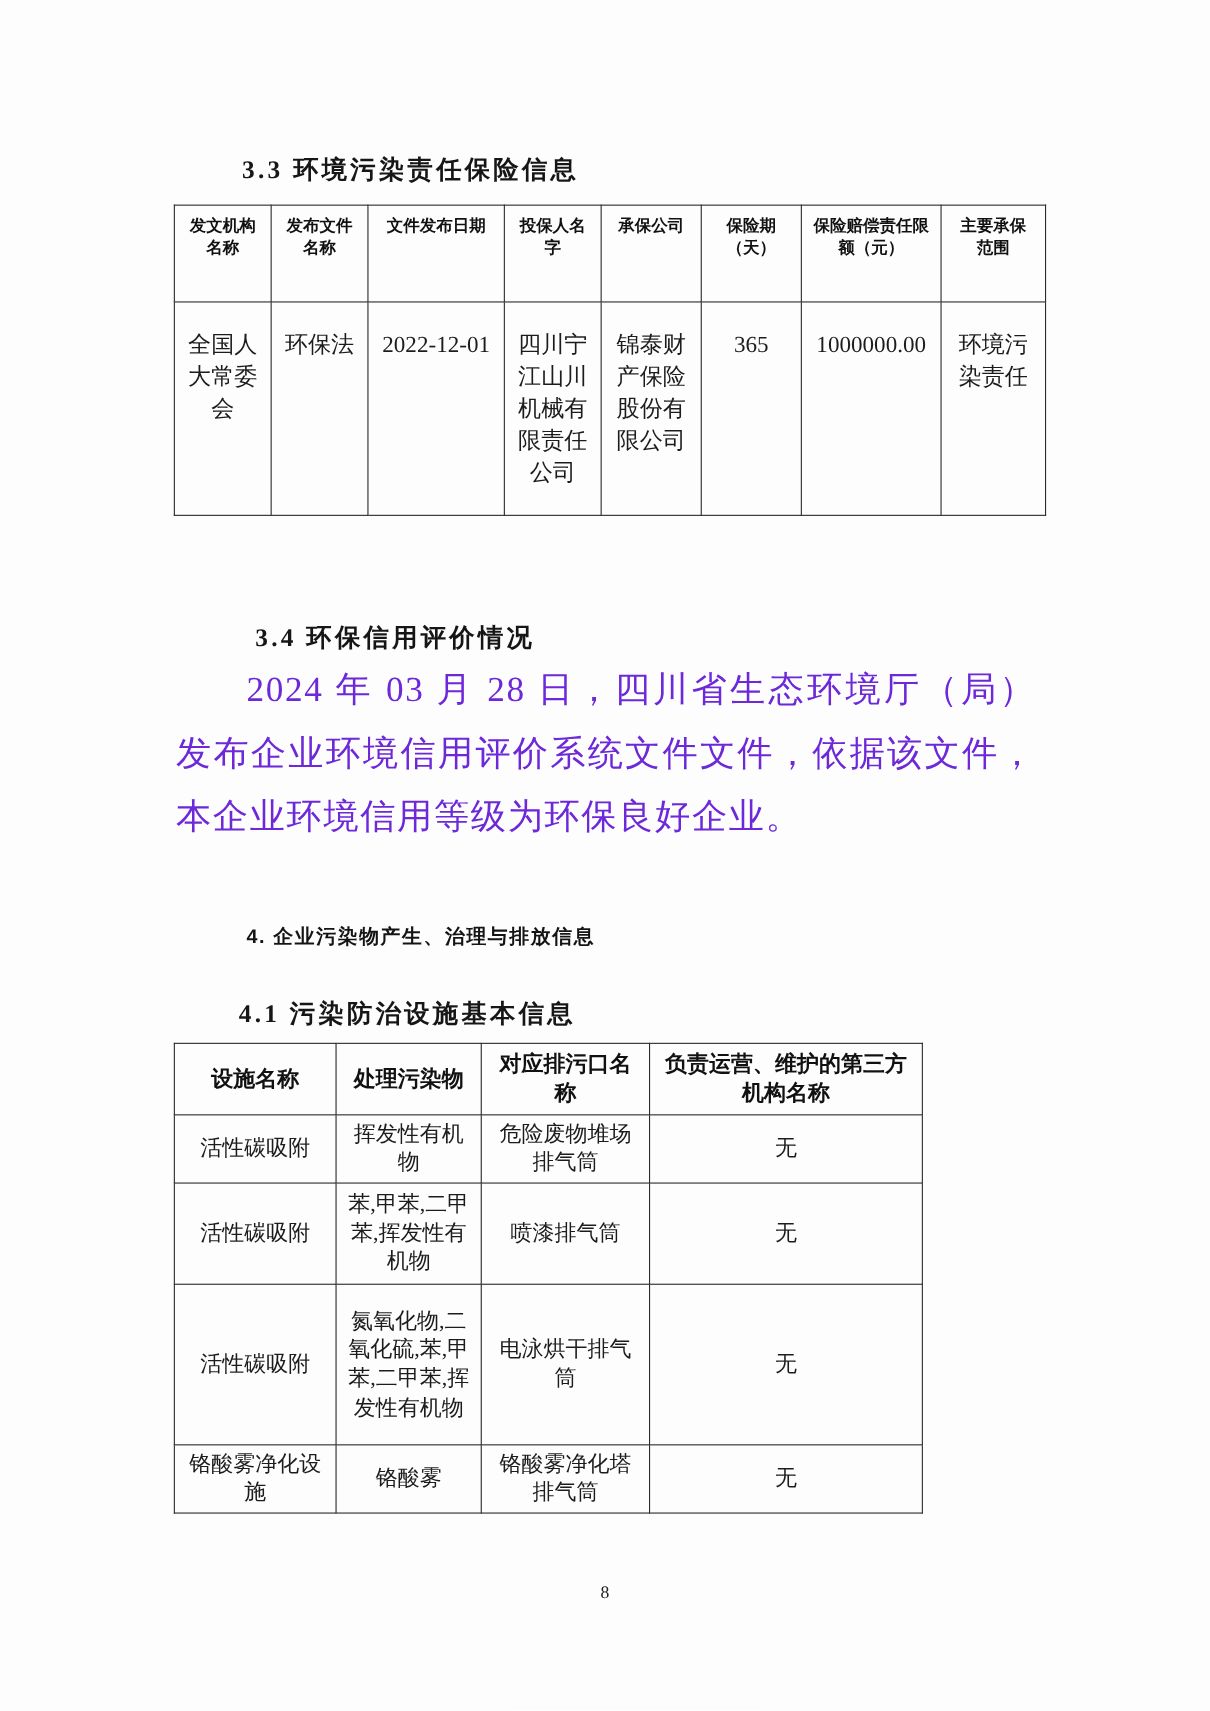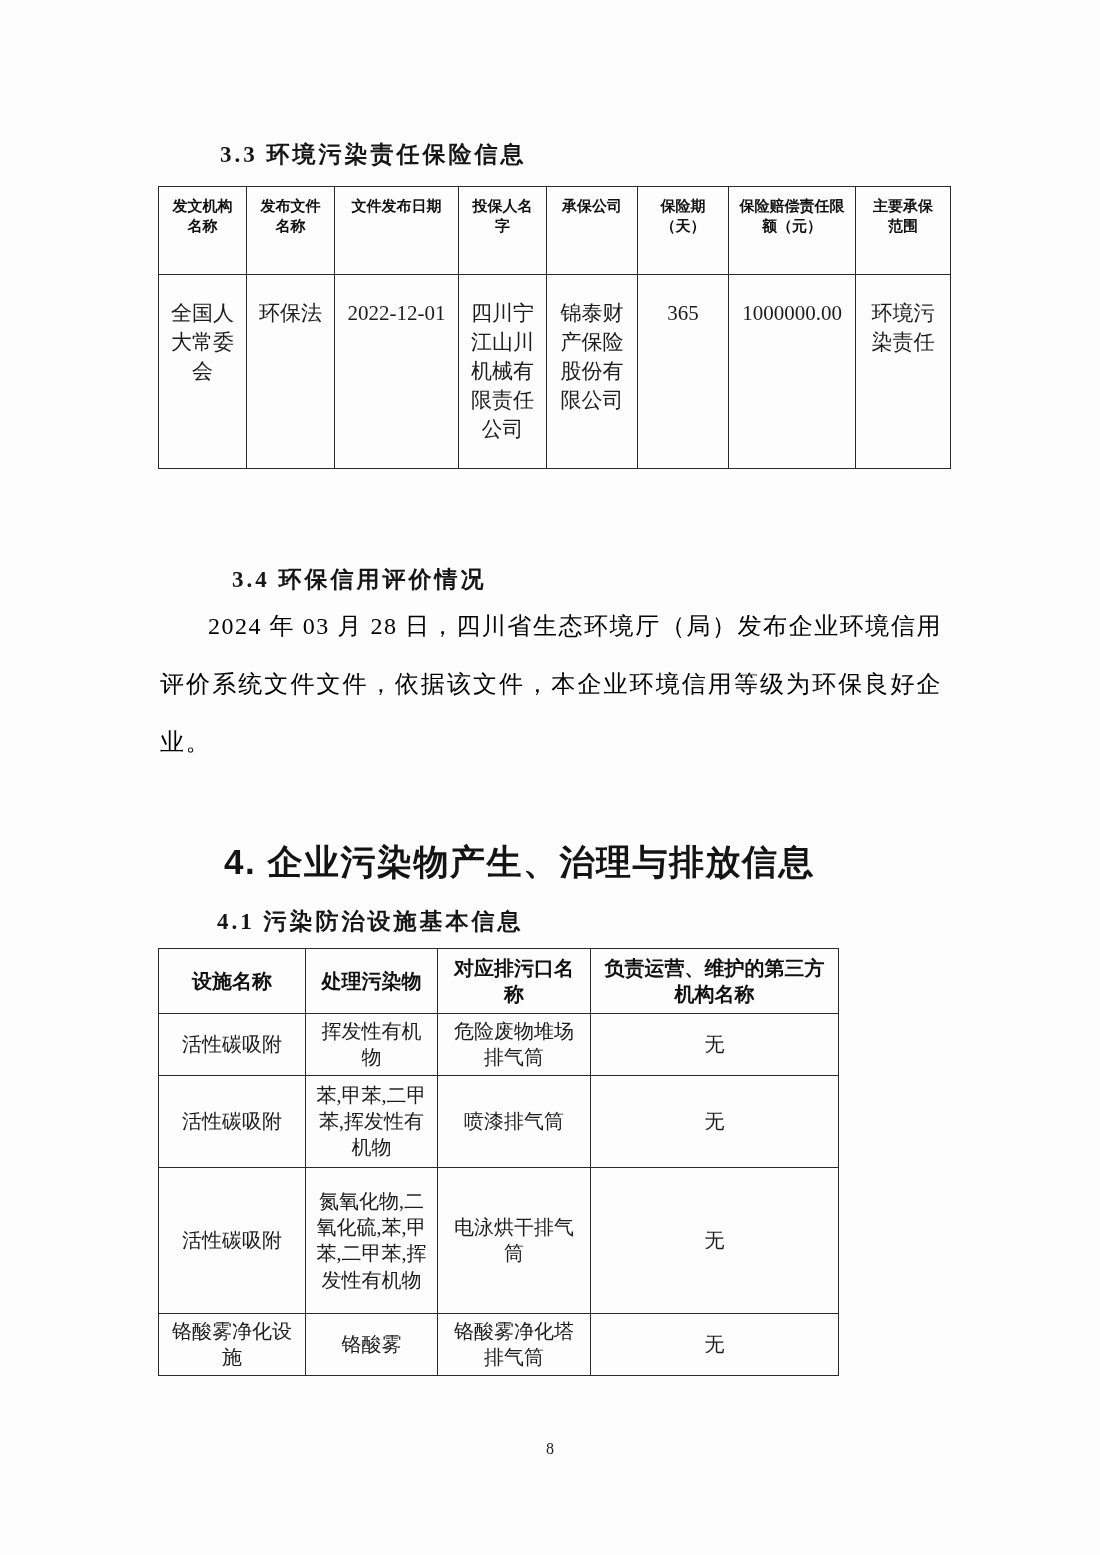--- a/index.html
+++ b/index.html
@@ -23,35 +23,35 @@
     white-space: nowrap;
   }
   .h33 { left: 220px; top: 139px; }
   .h34 { left: 220px; top: 564px; margin-left: 12px; }
   .h41 { left: 217px; top: 906px; }
   .h4-main {
     position: absolute;
     left: 224px; top: 839px;
     font-family: "Liberation Sans", sans-serif;
     font-weight: bold;
-    font-size: 35px;
+    font-size: 18px;
     letter-spacing: 1.5px;
     color: #141414;
     white-space: nowrap;
   }
   .para {
     position: absolute;
     left: 160px; top: 597px;
     width: 782px;
-    font-size: 24px;
+    font-size: 32px;
     line-height: 58px;
     letter-spacing: 1.5px;
     text-align: justify;
     text-indent: 2em;
-    color: #000000;
+    color: #6d28d9;
   }
   table {
     position: absolute;
     border-collapse: collapse;
     table-layout: fixed;
     background: #fdfdfd;
   }
   th, td {
     border: 1.5px solid #2a2a2a;
     text-align: center;

